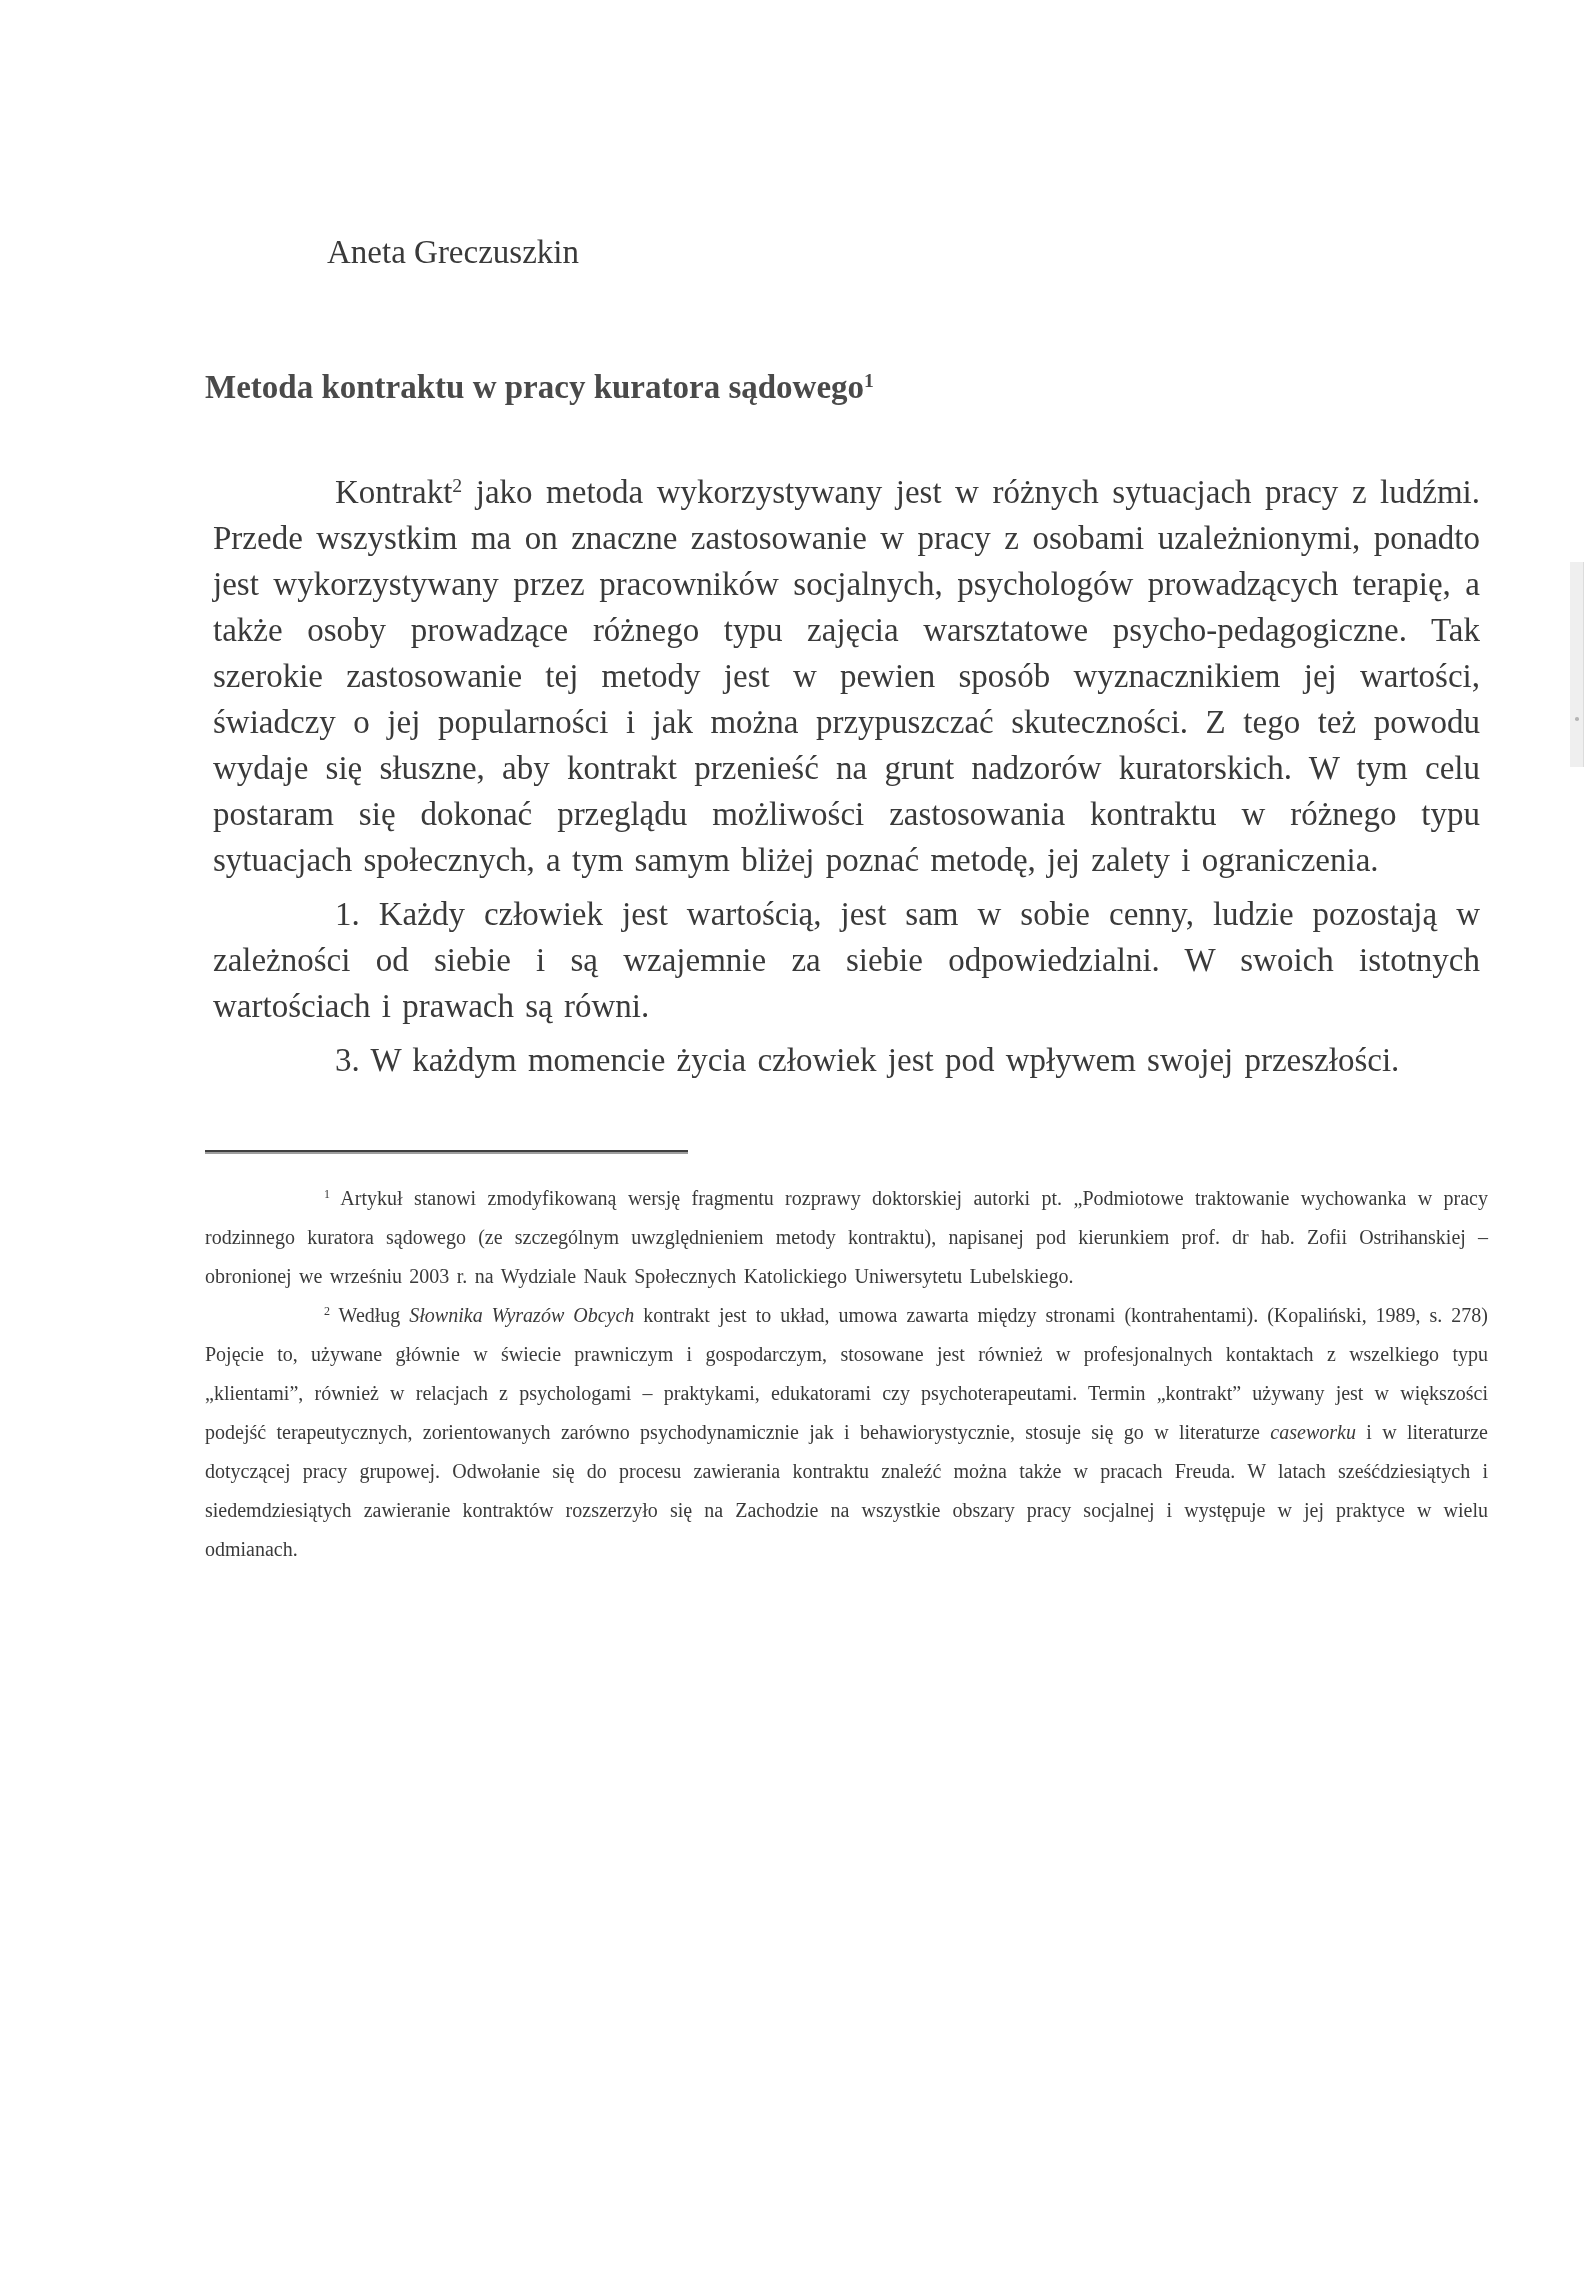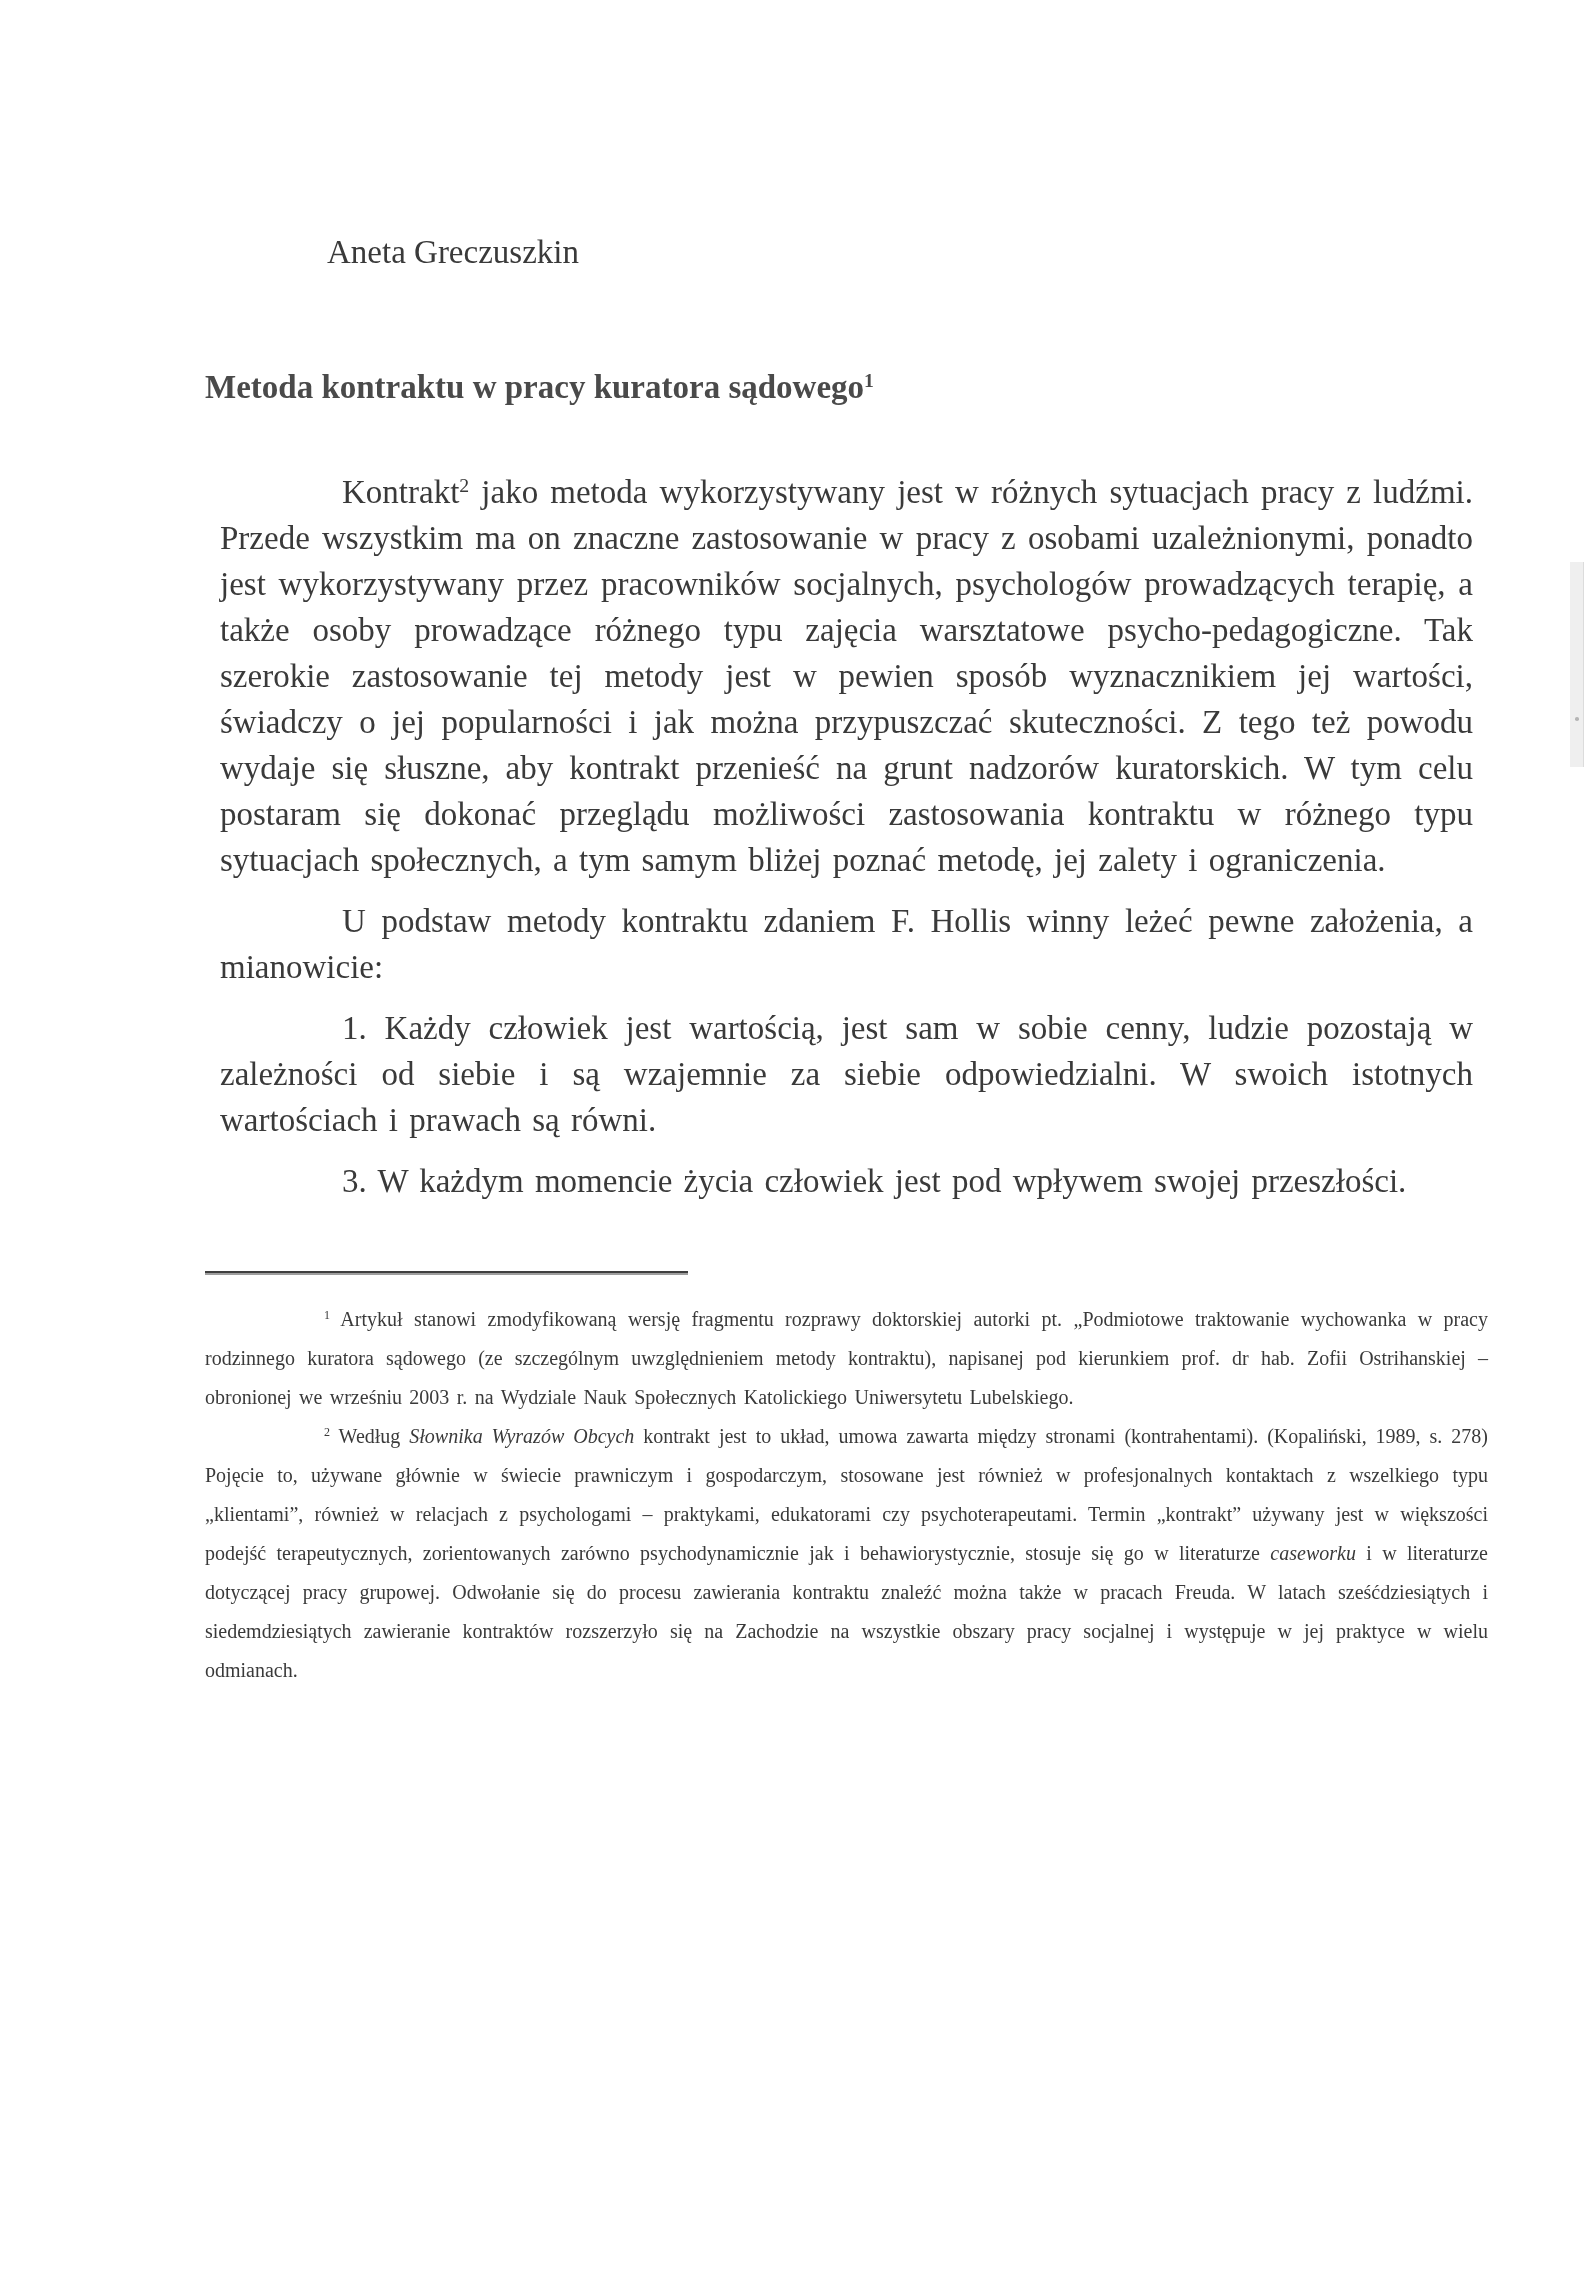--- a/index.html
+++ b/index.html
@@ -29,21 +29,21 @@
   .title {
     margin: 0 0 59px 0;
     font-size: 33px;
     line-height: 46px;
     font-weight: bold;
     text-align: left;
     color: var(--heading-color, #4a4a4a);
   }
   .body-block { display: block; }
   .bp {
-    margin: 15px;
+    margin: 8px;
     font-size: 33px;
     line-height: 46px;
     text-align: justify;
     text-indent: 122px;
     word-spacing: 3px;
     hyphens: none;
   }
   sup.ss {
     font-size: 0.6em;
     line-height: 0;
@@ -91,21 +91,20 @@
 <body>
 
 <div class="page" style="--text-color: #3a3a3a; --heading-color: #4a4a4a; --artifact-color: #efefef;">
 
   <p class="author">Aneta Greczuszkin</p>
 
   <h1 class="title"><span>Metoda kontraktu w pracy kuratora sądowego</span><sup class="ss">1</sup></h1>
 
   <section class="body-block">
     <p class="bp"><span>Kontrakt</span><sup class="ss">2</sup><span> jako metoda wykorzystywany jest w różnych sytuacjach pracy z ludźmi. Przede wszystkim ma on znaczne zastosowanie w pracy z osobami uzależnionymi, ponadto jest wykorzystywany przez pracowników socjalnych, psychologów prowadzących terapię, a także osoby prowadzące różnego typu zajęcia warsztatowe psycho-pedagogiczne. Tak szerokie zastosowanie tej metody jest w pewien sposób wyznacznikiem jej wartości, świadczy o jej popularności i jak można przypuszczać skuteczności. Z tego też powodu wydaje się słuszne, aby kontrakt przenieść na grunt nadzorów kuratorskich. W tym celu postaram się dokonać przeglądu możliwości zastosowania kontraktu w różnego typu sytuacjach społecznych, a tym samym bliżej poznać metodę, jej zalety i ograniczenia.</span></p>
-    <p class="bp"><span>U podstaw metody kontraktu zdaniem F. Hollis winny leżeć pewne założenia, a mianowicie:</span></p>
     <p class="bp"><span>1. Każdy człowiek jest wartością, jest sam w sobie cenny, ludzie pozostają w zależności od siebie i są wzajemnie za siebie odpowiedzialni. W swoich istotnych wartościach i prawach są równi.</span></p>
     <p class="bp"><span>3. W każdym momencie życia człowiek jest pod wpływem swojej przeszłości.</span></p>
   </section>
 
   <hr class="footnote-separator">
 
   <section class="body-block">
     <p class="fn"><sup class="ss">1</sup><span> Artykuł stanowi zmodyfikowaną wersję fragmentu rozprawy doktorskiej autorki pt. „Podmiotowe traktowanie wychowanka w pracy rodzinnego kuratora sądowego (ze szczególnym uwzględnieniem metody kontraktu), napisanej pod kierunkiem prof. dr hab. Zofii Ostrihanskiej – obronionej we wrześniu 2003 r. na Wydziale Nauk Społecznych Katolickiego Uniwersytetu Lubelskiego.</span></p>
     <p class="fn"><sup class="ss">2</sup><span> Według </span><span class="run-i">Słownika Wyrazów Obcych</span><span> kontrakt jest to układ, umowa zawarta między stronami (kontrahentami). (Kopaliński, 1989, s. 278) Pojęcie to, używane głównie w świecie prawniczym i gospodarczym, stosowane jest również w profesjonalnych kontaktach z wszelkiego typu „klientami”, również w relacjach z psychologami – praktykami, edukatorami czy psychoterapeutami. Termin „kontrakt” używany jest w większości podejść terapeutycznych, zorientowanych zarówno psychodynamicznie jak i behawiorystycznie, stosuje się go w literaturze </span><span class="run-i">caseworku</span><span> i w literaturze dotyczącej pracy grupowej. Odwołanie się do procesu zawierania kontraktu znaleźć można także w pracach Freuda. W latach sześćdziesiątych i siedemdziesiątych zawieranie kontraktów rozszerzyło się na Zachodzie na wszystkie obszary pracy socjalnej i występuje w jej praktyce w wielu odmianach.</span></p>
   </section>

